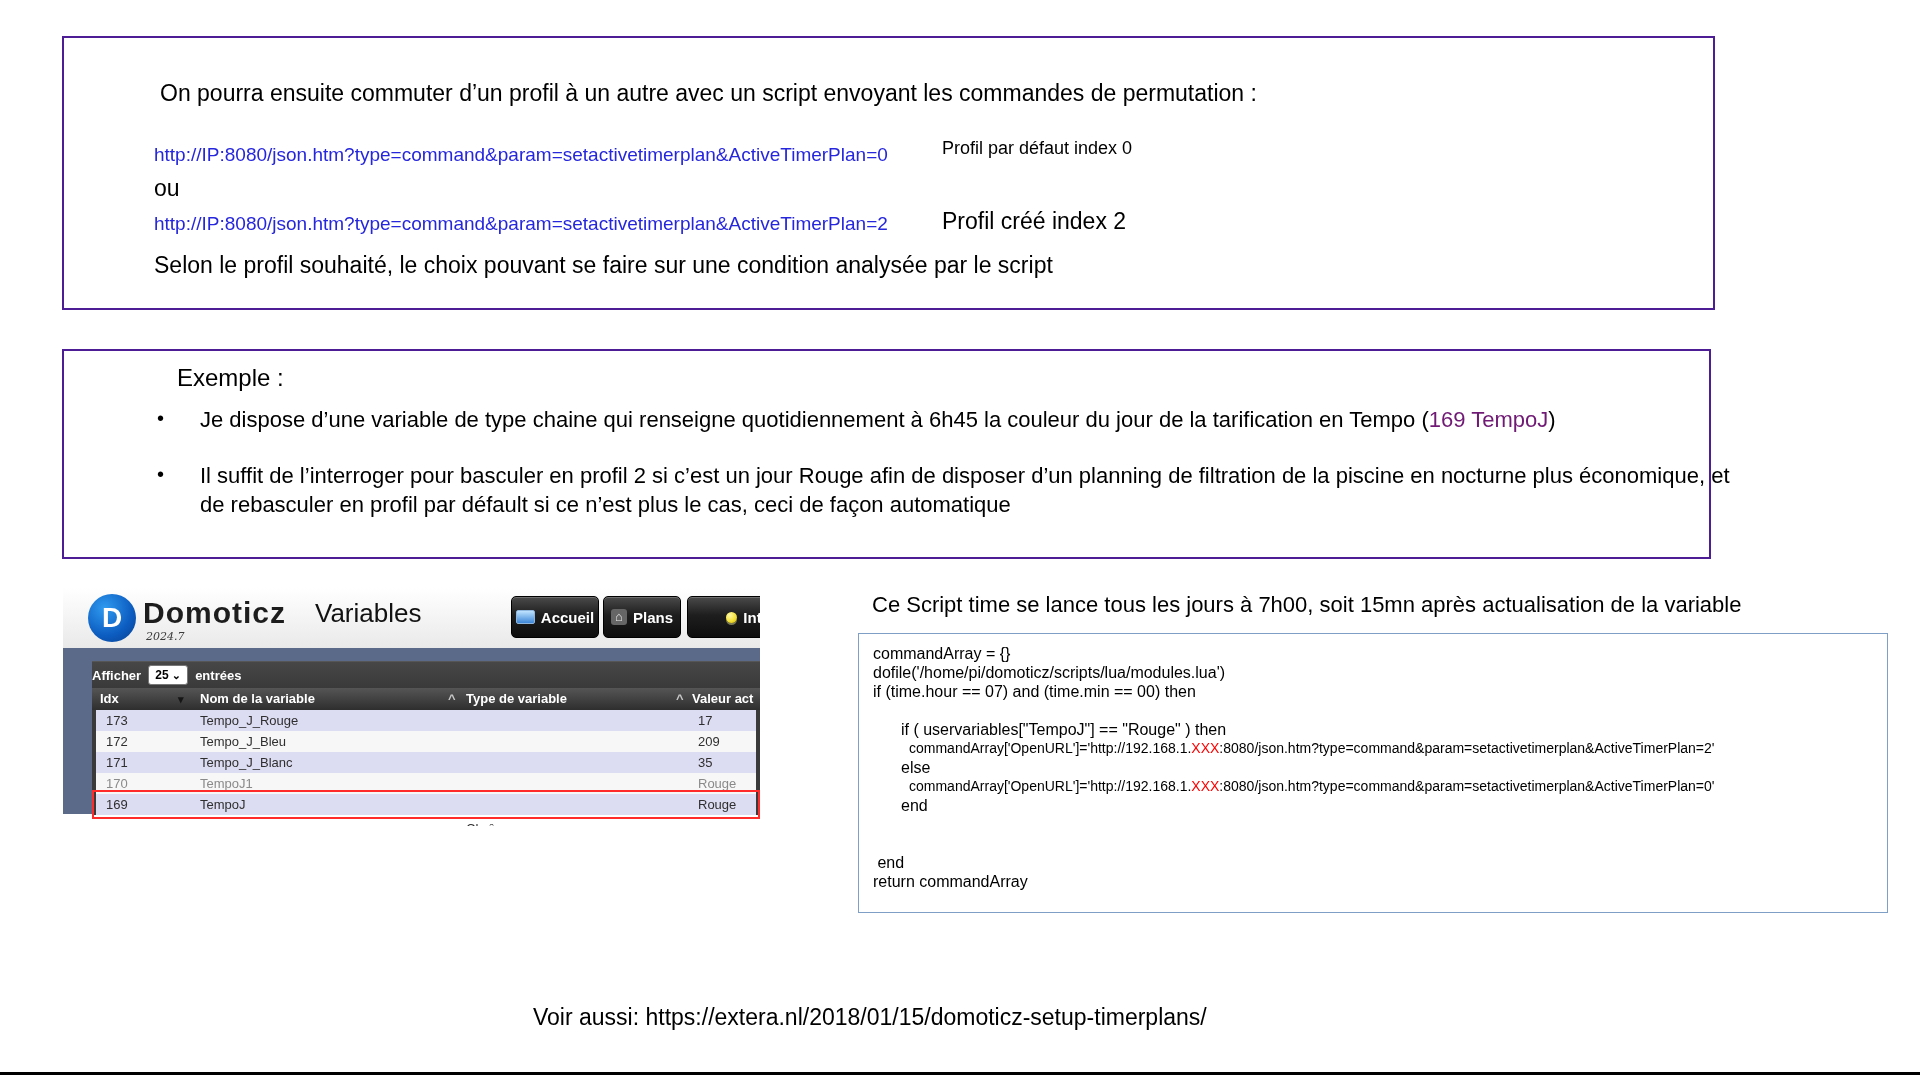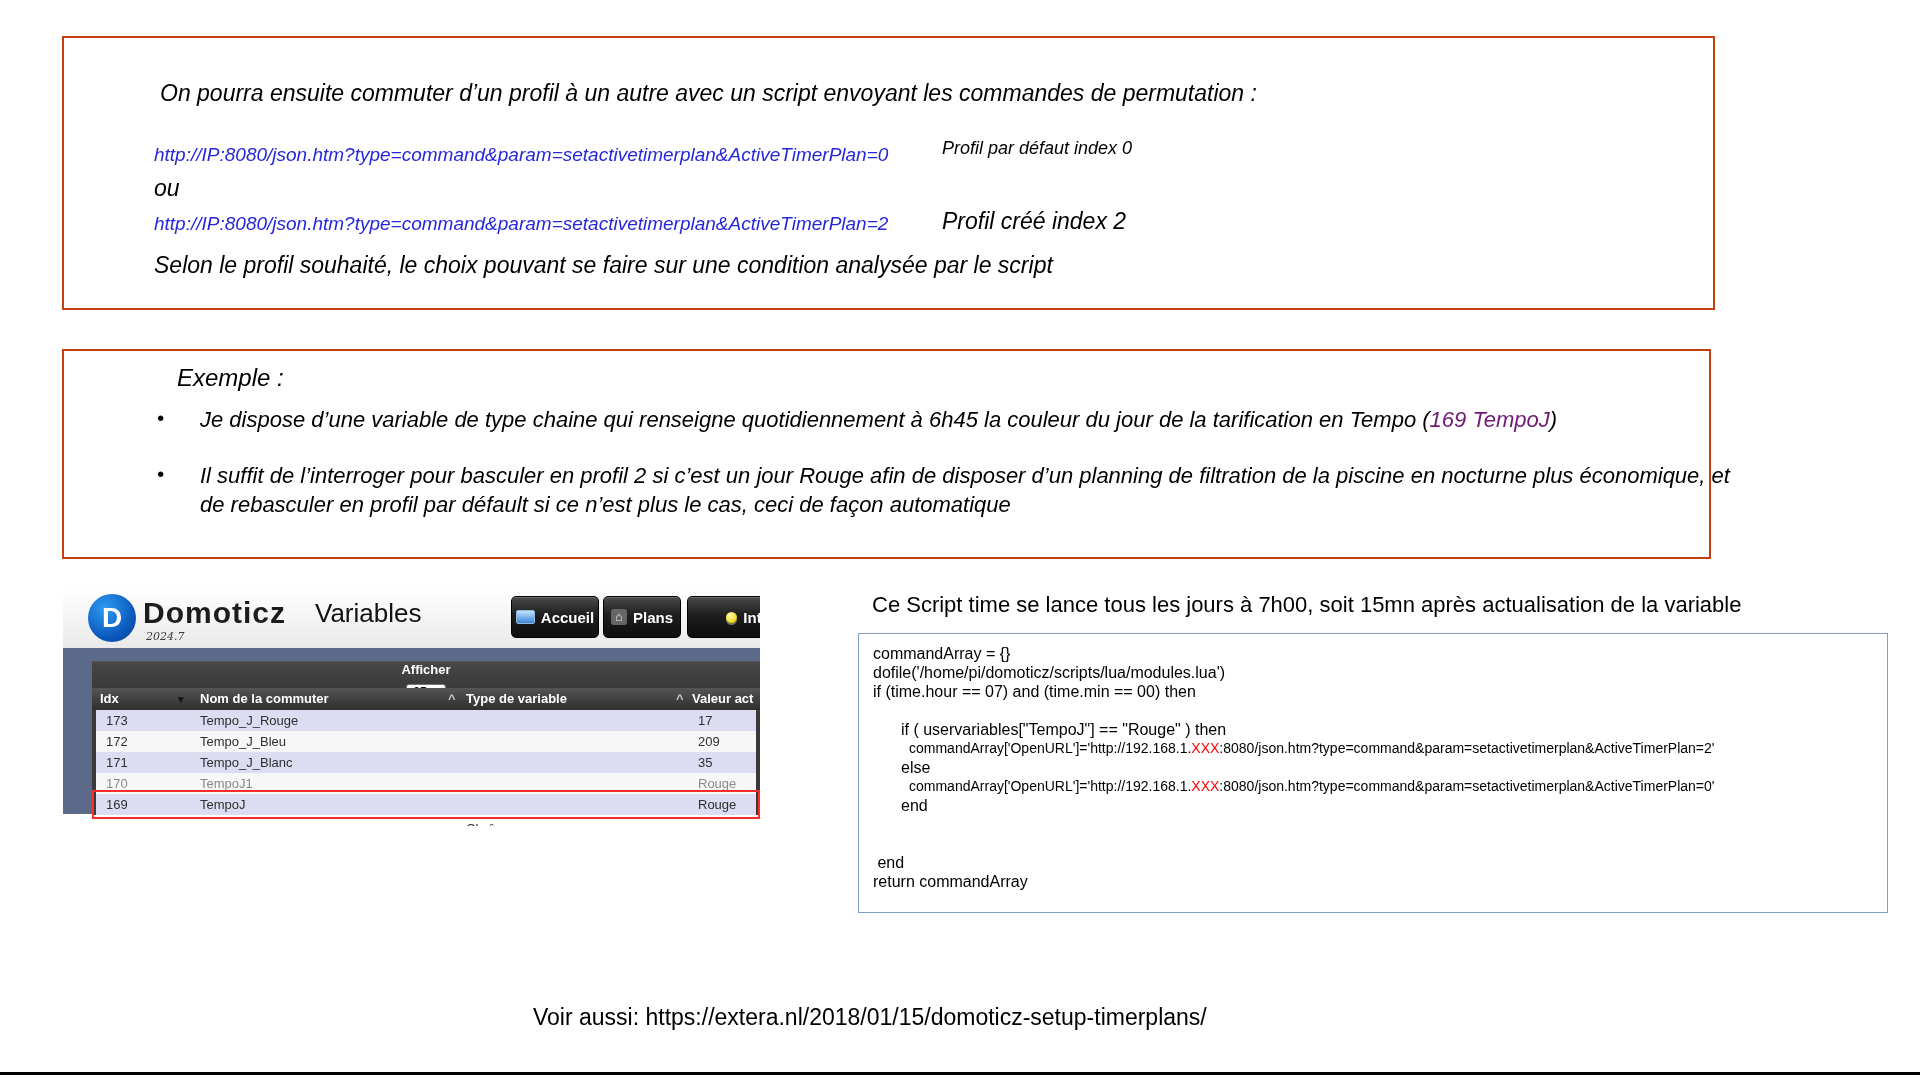--- a/index.html
+++ b/index.html
@@ -1,20 +1,20 @@
 <!DOCTYPE html>
 <html><head>
 <meta charset="utf-8">
 <style>
   html,body{margin:0;padding:0;background:#fff;}
   body{width:1920px;height:1080px;position:relative;font-family:"Liberation Sans",sans-serif;color:#000;overflow:hidden;}
   .abs{position:absolute;}
 
   
-  .slide-box{position:absolute;border:2px solid #c2410c;background:#fff;font-style:italic;}
+  .slide-box{position:absolute;border:2px solid #4c1d95;background:#fff;}
   #box1{left:62px;top:36px;width:1649px;height:270px;}
   #box2{left:62px;top:340px;width:1645px;height:206px;margin-top:9px;}
   .b1-intro{left:96px;top:42px;font-size:23px;}
   .b1-link1{left:90px;top:106px;font-size:19px;color:#2626dd;text-decoration:none;}
   .b1-label1{left:878px;top:100px;font-size:18px;}
   .b1-or{left:90px;top:137px;font-size:23px;}
   .b1-link2{left:90px;top:175px;font-size:19px;color:#2626dd;text-decoration:none;}
   .b1-label2{left:878px;top:170px;font-size:23px;}
   .b1-outro{left:90px;top:214px;font-size:23px;}
   .b2-title{left:113px;top:13px;font-size:24px;}
@@ -43,21 +43,21 @@
   .dz-btn:nth-child(3){left:624px;width:132px;}
   .dz-ic{display:inline-block;}
   .screen-icon{width:17px;height:12px;background:linear-gradient(#bfe3ff,#3d86d8);border:1px solid #8fb6dd;border-radius:2px;}
   .house-icon{width:16px;height:16px;background:#666;border-radius:3px;color:#e8e8e8;font-size:13px;line-height:16px;text-align:center;}
   .house-icon::before{content:"⌂";}
   .bulb-icon{width:11px;height:11px;border-radius:50%;background:radial-gradient(circle at 35% 30%,#fff9a8,#f5e23a 55%,#cdb400);box-shadow:0 2px 0 #7a7a52;}
   .dz-band{position:absolute;left:0;top:60px;width:697px;height:13px;background:#5a6a88;}
   .dz-strip{position:absolute;left:0;top:60px;width:29px;height:166px;background:#5a6a88;}
   .dz-panel{position:absolute;left:29px;top:73px;width:668px;height:153px;background:#3a3a3a;border-top:1px solid #565656;}
   .dz-showbar{position:absolute;left:0;top:0;width:100%;height:26px;display:flex;align-items:center;gap:7px;box-sizing:border-box;
-    color:#fff;font-size:13px;font-weight:bold;background:linear-gradient(#474747,#3a3a3a);flex-direction:column;}
+    color:#fff;font-size:13px;font-weight:bold;background:linear-gradient(#474747,#3a3a3a);}
   .dz-select{width:38px;height:18px;background:#fff;border:1px solid #777;border-radius:3px;color:#000;font-size:12px;font-weight:bold;
     display:flex;align-items:center;justify-content:center;gap:3px;}
   .dz-select .caret{font-size:11px;line-height:10px;}
   .thead{position:absolute;left:0;top:26px;width:668px;height:22px;background:linear-gradient(#555,#2e2e2e);color:#fff;font-size:13px;font-weight:bold;line-height:22px;}
   .thead span{position:absolute;}
   .h-idx{left:8px;} .h-sortd{left:86px;color:#151515;font-size:11px;}
   .h-name{left:108px;} .h-asc1{left:356px;color:#c7c7c7;} .h-type{left:374px;}
   .h-asc2{left:584px;color:#c7c7c7;} .h-value{left:600px;}
   .tbody{position:absolute;left:0;top:48px;width:668px;}
   .trow{position:relative;height:21px;line-height:21px;font-size:13px;color:#2f2f2f;margin:0 4px;}
@@ -134,21 +134,21 @@
         <span>Afficher</span>
         <span class="dz-select">
             <span>25</span>
             <span class="caret">⌄</span>
           </span>
         <span>entrées</span>
       </div>
       <div class="thead">
         <span class="h-idx">Idx</span>
         <span class="h-sortd">▾</span>
-        <span class="h-name">Nom de la commuter</span>
+        <span class="h-name">Nom de la variable</span>
         <span class="h-asc1">^</span>
         <span class="h-type">Type de variable</span>
         <span class="h-asc2">^</span>
         <span class="h-value">Valeur act</span>
       </div>
       <div class="tbody">
           <div class="trow odd">
             <span class="c-idx">173</span>
             <span class="c-name">Tempo_J_Rouge</span>
             <span class="c-type">Entier</span>

